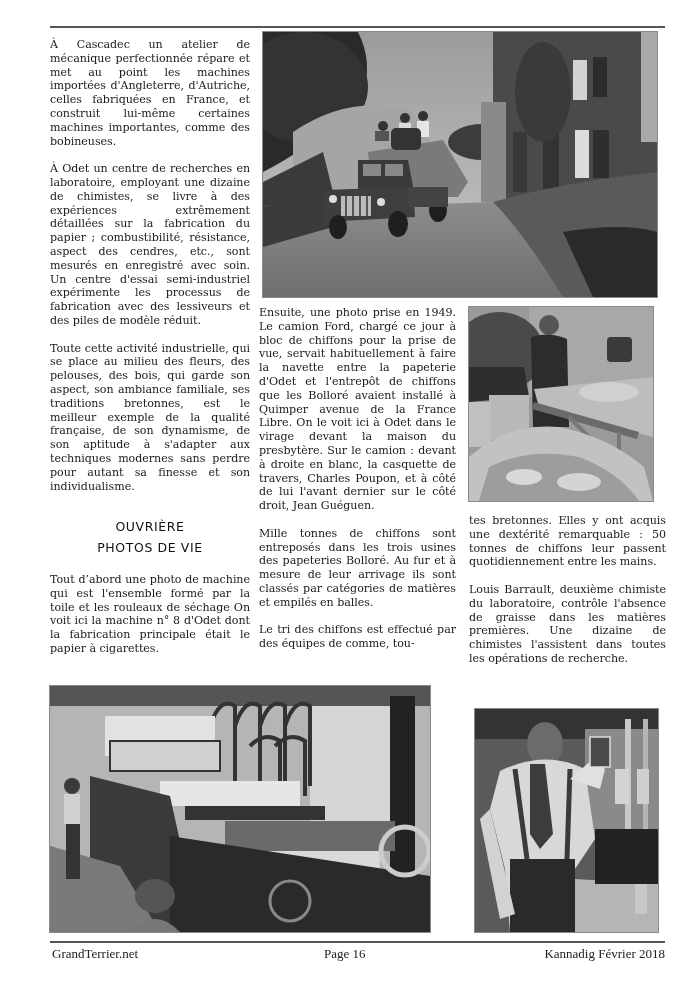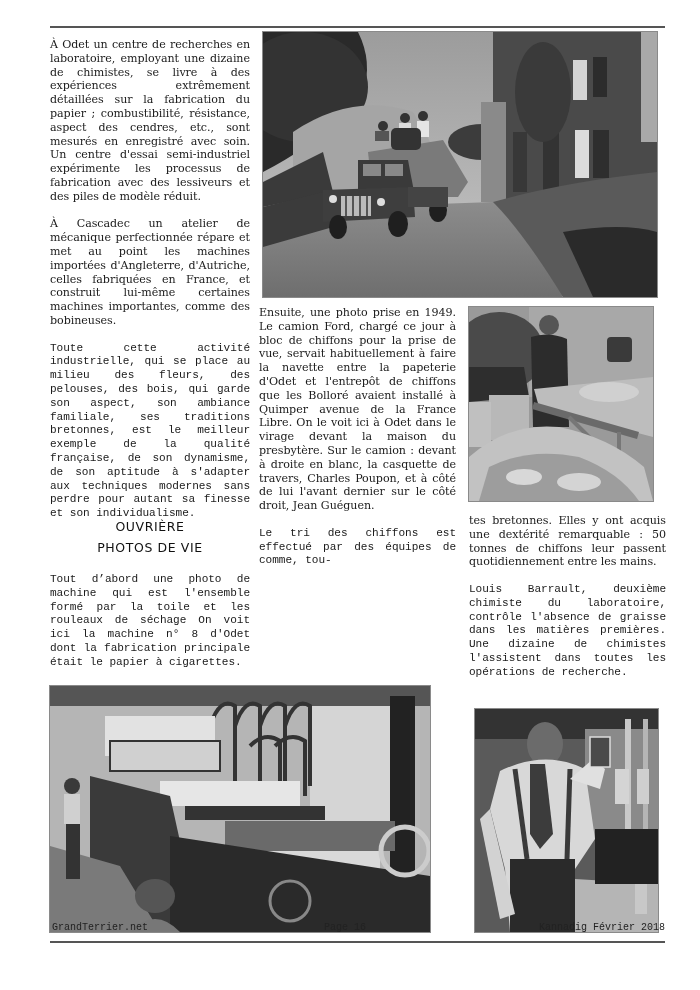--- a/index.html
+++ b/index.html
@@ -6,51 +6,51 @@
   body { width: 700px; height: 990px; position: relative; overflow: hidden;
          font-family: "DejaVu Serif", "Liberation Serif", serif; color: #1a1a1a; }
 
   .rule { position: absolute; background: #555; }
   .rule-top { left: 50px; top: 26px; width: 615px; height: 2px; }
   .rule-bottom { left: 50px; top: 941px; width: 615px; height: 2px; }
 
   .text-block { position: absolute; font-size: 11.1px; line-height: 13.8px; text-align: justify;
                 hyphens: manual; letter-spacing: -0.05px; }
   .text-block p { margin: 0 0 13.8px 0; }
-  .text-block p:last-child { margin-bottom: 0; font-family: Liberation Mono, monospace; }
+  .text-block p:last-child { margin-bottom: 0; }
 
   #col1a { left: 50px; top: 38px; width: 200px; }
   #col1b { left: 50px; top: 573px; width: 200px; }
   #col2 { left: 259px; top: 306px; width: 197px; }
   #col3 { left: 469px; top: 514px; width: 197px; }
 
   .heading { position: absolute; left: 50px; top: 517px; width: 200px; text-align: center;
              font-family: "DejaVu Sans", sans-serif; font-size: 12.5px; line-height: 20px;
              letter-spacing: 0.6px; color: #111; font-weight: normal; transform: scaleY(1.05); }
 
   .photo { position: absolute; border: 1px solid #8a8a8a; overflow: hidden; background: #777; }
   #photo-truck { left: 262px; top: 31px; width: 394px; height: 265px; }
   #photo-rags { left: 468px; top: 306px; width: 184px; height: 194px; }
   #photo-machine { left: 49px; top: 685px; width: 380px; height: 246px; }
   #photo-chemist { left: 474px; top: 708px; width: 183px; height: 223px; }
 
-  .footer { position: absolute; top: 921px; font-size: 10px; line-height: 14px;
-            font-family: Liberation Mono, monospace; color: #222; }
+  .footer { position: absolute; top: 947px; font-size: 13px; line-height: 14px;
+            font-family: Liberation Serif, serif; color: #222; }
   #footer-left { left: 52px; }
   #footer-center { left: 324px; }
   #footer-right { right: 35px; }
 </style>
 </head>
 <body>
 
 <div class="rule rule-top"></div>
 
 <div class="text-block" id="col1a">
+  <p>À Cascadec un atelier de mécanique perfectionnée répare et met au point les machines importées d'Angleterre, d'Autriche, celles fabriquées en France, et construit lui-même certaines machines importantes, comme des bobineuses.</p>
   <p>À Odet un centre de recherches en laboratoire, employant une dizaine de chimistes, se livre à des expériences extrêmement détaillées sur la fabrication du papier ; combustibilité, résistance, aspect des cendres, etc., sont mesurés en enregistré avec soin. Un centre d'essai semi-industriel expérimente les processus de fabrication avec des lessiveurs et des piles de modèle réduit.</p>
-  <p>À Cascadec un atelier de mécanique perfectionnée répare et met au point les machines importées d'Angleterre, d'Autriche, celles fabriquées en France, et construit lui-même certaines machines importantes, comme des bobineuses.</p>
   <p>Toute cette activité industrielle, qui se place au milieu des fleurs, des pelouses, des bois, qui garde son aspect, son ambiance familiale, ses traditions bretonnes, est le meilleur exemple de la qualité française, de son dynamisme, de son aptitude à s'adapter aux techniques modernes sans perdre pour autant sa finesse et son individualisme.</p>
 </div>
 
 <div class="heading">
   <div>OUVRIÈRE</div>
   <div>PHOTOS DE VIE</div>
 </div>
 
 <div class="text-block" id="col1b">
   <p>Tout d’abord une photo de machine qui est l'ensemble formé par la toile et les rouleaux de séchage  On voit ici la machine n° 8 d'Odet dont la fabrication principale était le papier à cigarettes.</p>
@@ -119,20 +119,21 @@
       <circle cx="118" cy="170" r="4" fill="#ddd"></circle>
     <ellipse cx="75" cy="195" rx="9" ry="12" fill="#1f1f1f"></ellipse>
     <ellipse cx="135" cy="192" rx="10" ry="13" fill="#1f1f1f"></ellipse>
     <ellipse cx="175" cy="178" rx="9" ry="12" fill="#1f1f1f"></ellipse>
     <rect x="145" y="155" width="40" height="20" fill="#444"></rect>
   </svg>
 </div>
 
 <div class="text-block" id="col2">
   <p>Ensuite, une photo prise en 1949. Le camion Ford, chargé ce jour à bloc de chiffons pour la prise de vue, servait habituellement à faire la navette entre la papeterie d'Odet et l'entrepôt de chiffons que les Bolloré avaient installé à Quimper avenue de la France Libre. On le voit ici à Odet dans le virage devant la maison du presbytère. Sur le camion : devant à droite en blanc, la casquette de travers, Charles Poupon, et à côté de lui l'avant dernier sur le côté droit, Jean Guéguen.</p>
+  <p>Mille tonnes de chiffons sont entreposés dans les trois usines des papeteries Bolloré. Au fur et à mesure de leur arrivage ils sont classés par catégories de matières et empilés en balles.</p>
   <p>Le tri des chiffons est effectué par des équipes de comme, tou-</p>
 </div>
 
 <div class="photo" id="photo-rags" title="Femme triant des chiffons sur une table">
   <svg width="184" height="194" viewBox="0 0 184 194">
     <rect width="184" height="194" fill="#9a9a9a"></rect>
     <rect x="60" y="0" width="124" height="90" fill="#a8a8a8"></rect>
     <ellipse cx="30" cy="45" rx="45" ry="40" fill="#4a4a4a"></ellipse>
     <path d="M0 60 L55 60 L60 90 L0 95 Z" fill="#2e2e2e"></path>
     <rect x="20" y="88" width="40" height="45" fill="#b8b8b8"></rect>

